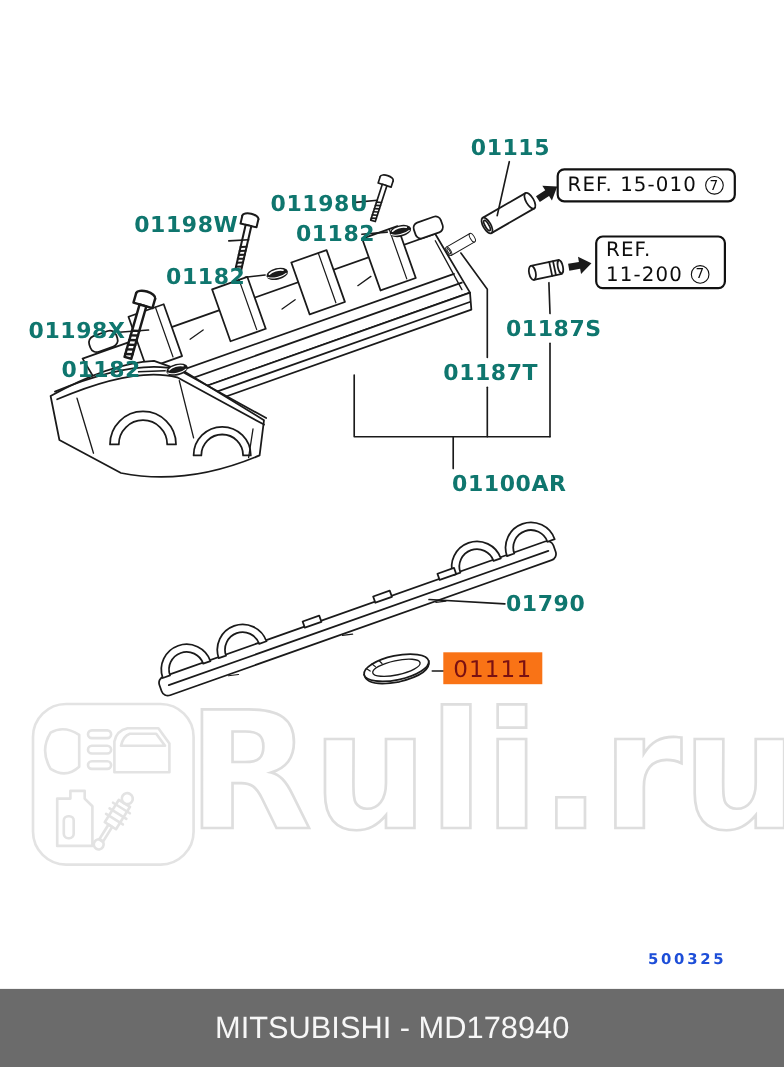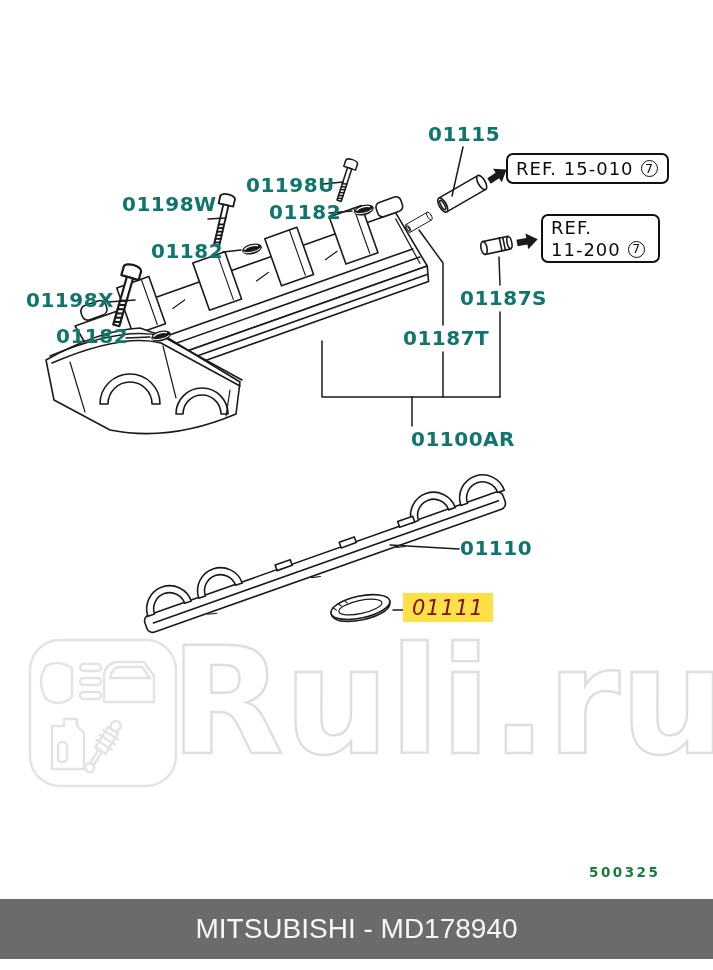--- a/index.html
+++ b/index.html
@@ -18,22 +18,22 @@
           border:1.7px solid #0d0d0d;border-radius:50%;font-size:12.5px;letter-spacing:0;margin-left:7px;
           box-sizing:border-box;}
   .refbox2{position:absolute;border:2px solid #111;border-radius:7px;background:#fff;box-sizing:border-box;
           display:flex;flex-direction:column;justify-content:center;padding:2px 8px;font-size:18px;
           color:#0d0d0d;letter-spacing:1px;white-space:nowrap;line-height:1.18;}
   .refbox2 .row{display:flex;align-items:center;}
   .refbox2 .c7{display:inline-flex;align-items:center;justify-content:center;width:17px;height:17px;
           border:1.7px solid #0d0d0d;border-radius:50%;font-size:12.5px;letter-spacing:0;margin-left:7px;
           box-sizing:border-box;}
   .sheetno{position:absolute;left:589px;top:864px;font-size:13.5px;font-weight:bold;letter-spacing:2.5px;
-          color:#15803d;}
-  .footer{position:absolute;left:0;top:899px;width:713px;height:60px;display:flex;align-items:center;
+          color:#1d4ed8;}
+  .footer{position:absolute;left:0;top:899px;width:713px;height:71px;display:flex;align-items:center;
           justify-content:center;gap:42px;font-family:"Liberation Sans",sans-serif;font-size:28px;
           color:#f7f7f7;}
 </style>
 </head>
 <body>
 
 <div class="stage">
 
 <svg class="art" width="713" height="970" viewBox="0 0 713 970">
 
@@ -184,23 +184,23 @@
   <div class="plabel" style="left:428px;top:124px;">01115</div>
   <div class="plabel" style="left:246px;top:175px;">01198U</div>
   <div class="plabel" style="left:269px;top:202px;">01182</div>
   <div class="plabel" style="left:122px;top:194px;">01198W</div>
   <div class="plabel" style="left:151px;top:241px;">01182</div>
   <div class="plabel" style="left:26px;top:290px;text-align:right;">01198X</div>
   <div class="plabel" style="left:56px;top:326px;">01182</div>
   <div class="plabel" style="left:460px;top:288px;">01187S</div>
   <div class="plabel" style="left:403px;top:328px;">01187T</div>
   <div class="plabel" style="left:365px;top:429px;margin-left:46px;">01100AR</div>
-  <div class="plabel" style="left:460px;top:538px;">01110</div>
-
-  <div class="hl" style="background:#fde047;color:#7a1012;font-style:italic;">01111</div>
+  <div class="plabel" style="left:460px;top:538px;">01790</div>
+
+  <div class="hl" style="background:#f97316;color:#7a1012;">01111</div>
 
   <div class="refbox" style="left:506px;top:153px;width:163px;height:31px;">
     <span>REF. 15-010</span>
     <span class="c7">7</span>
   </div>
   <div class="refbox2" style="left:541px;top:214px;width:119px;height:49px;">
     <span class="row">REF.</span>
     <span class="row">
       <span>11-200</span>
       <span class="c7">7</span>

